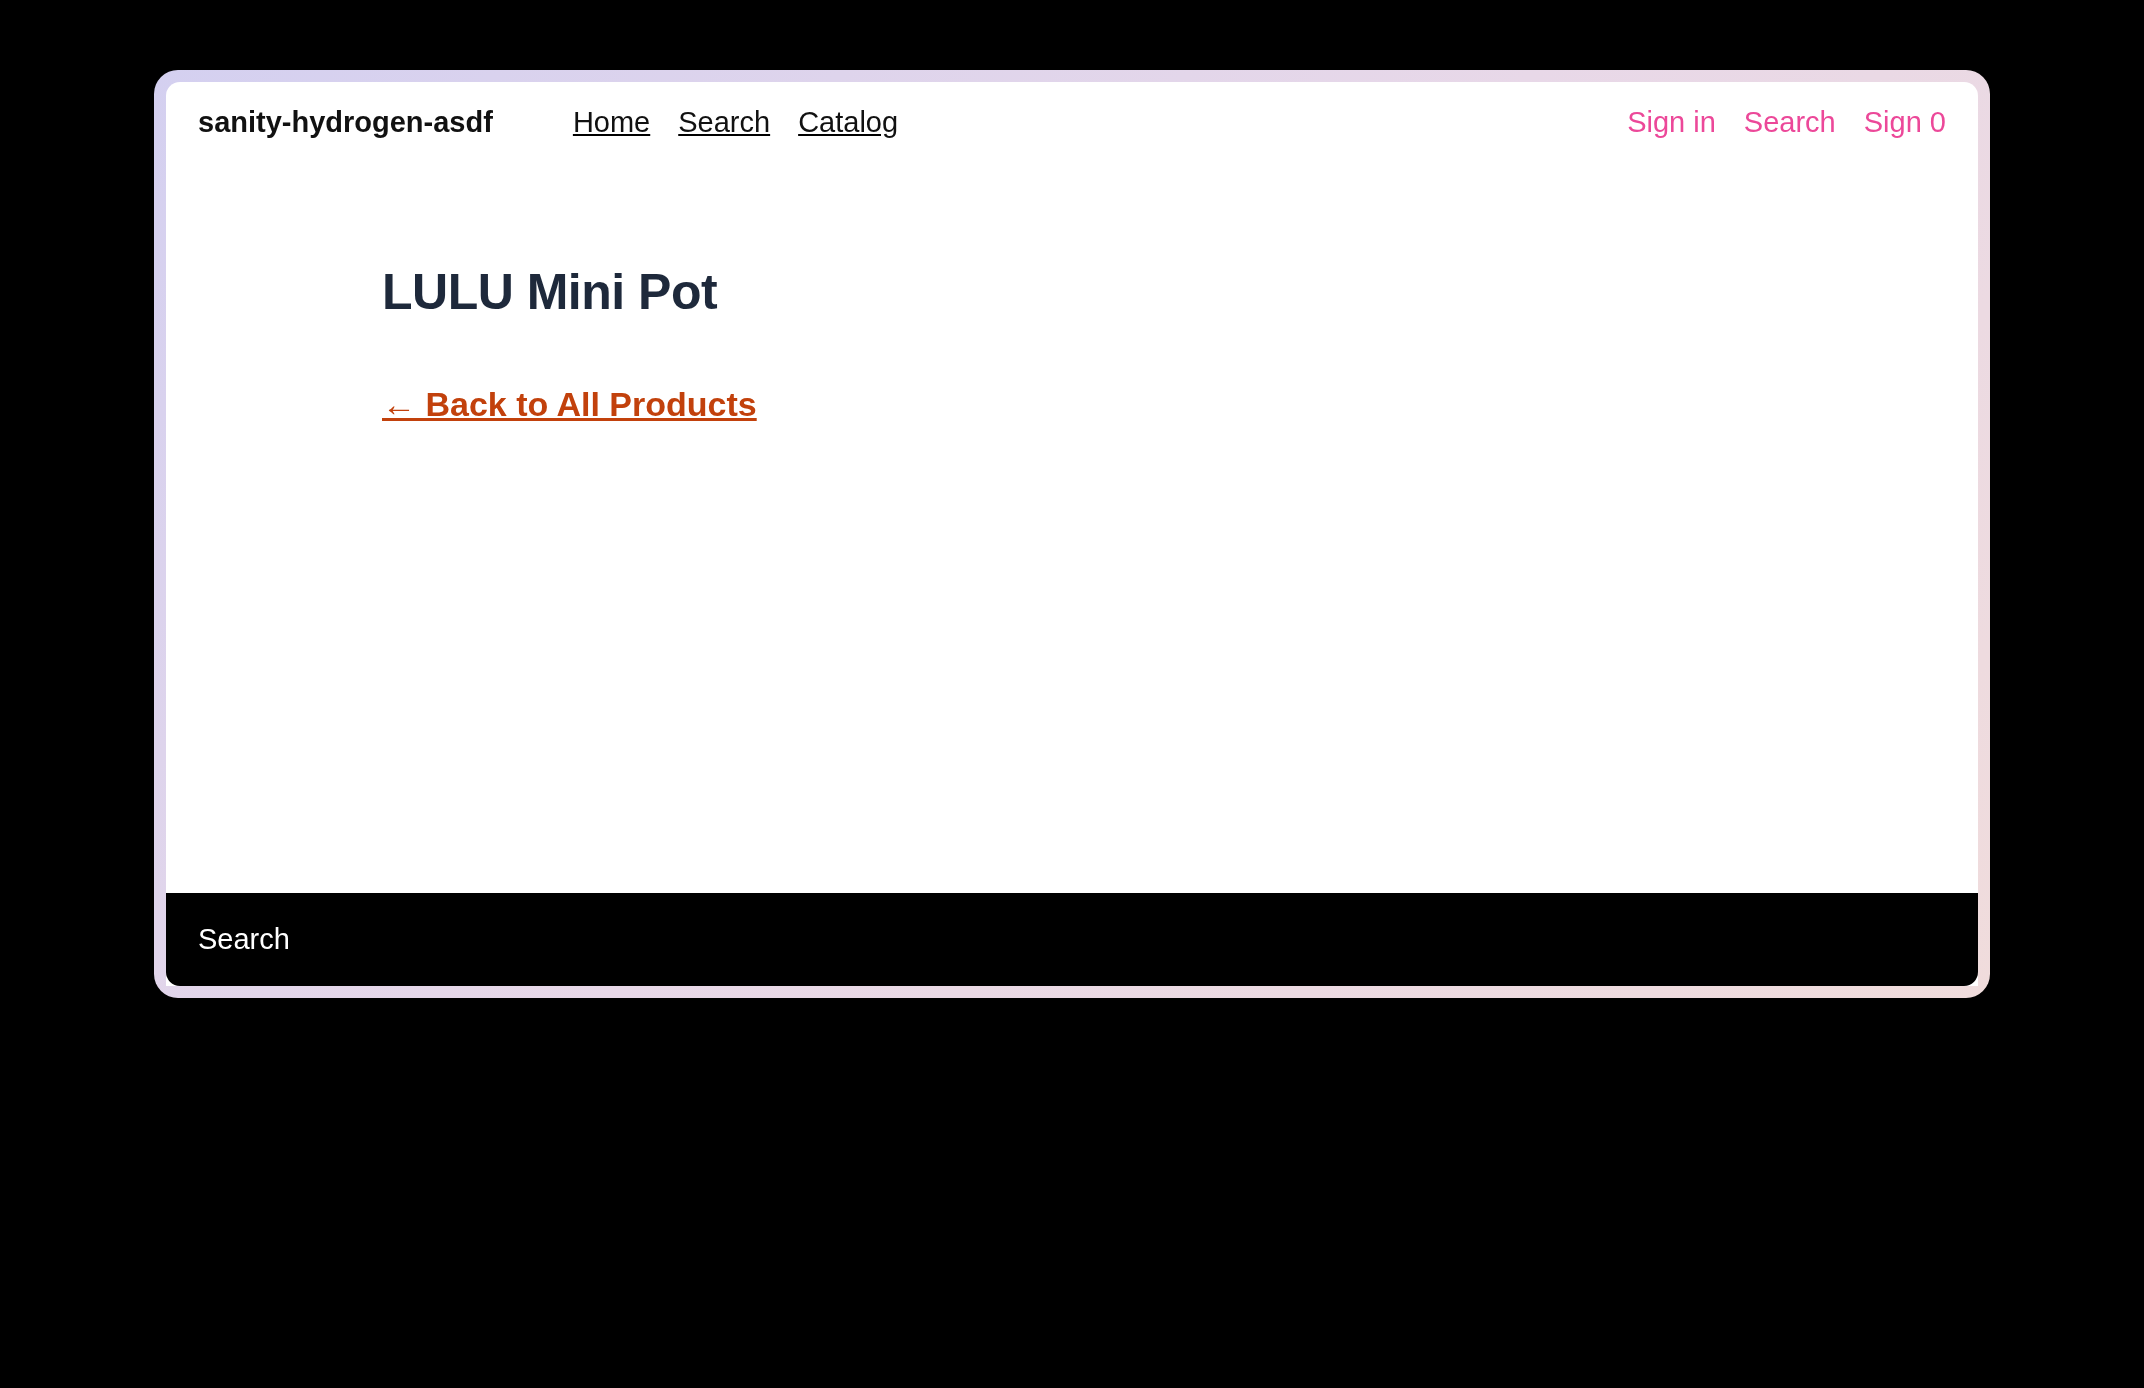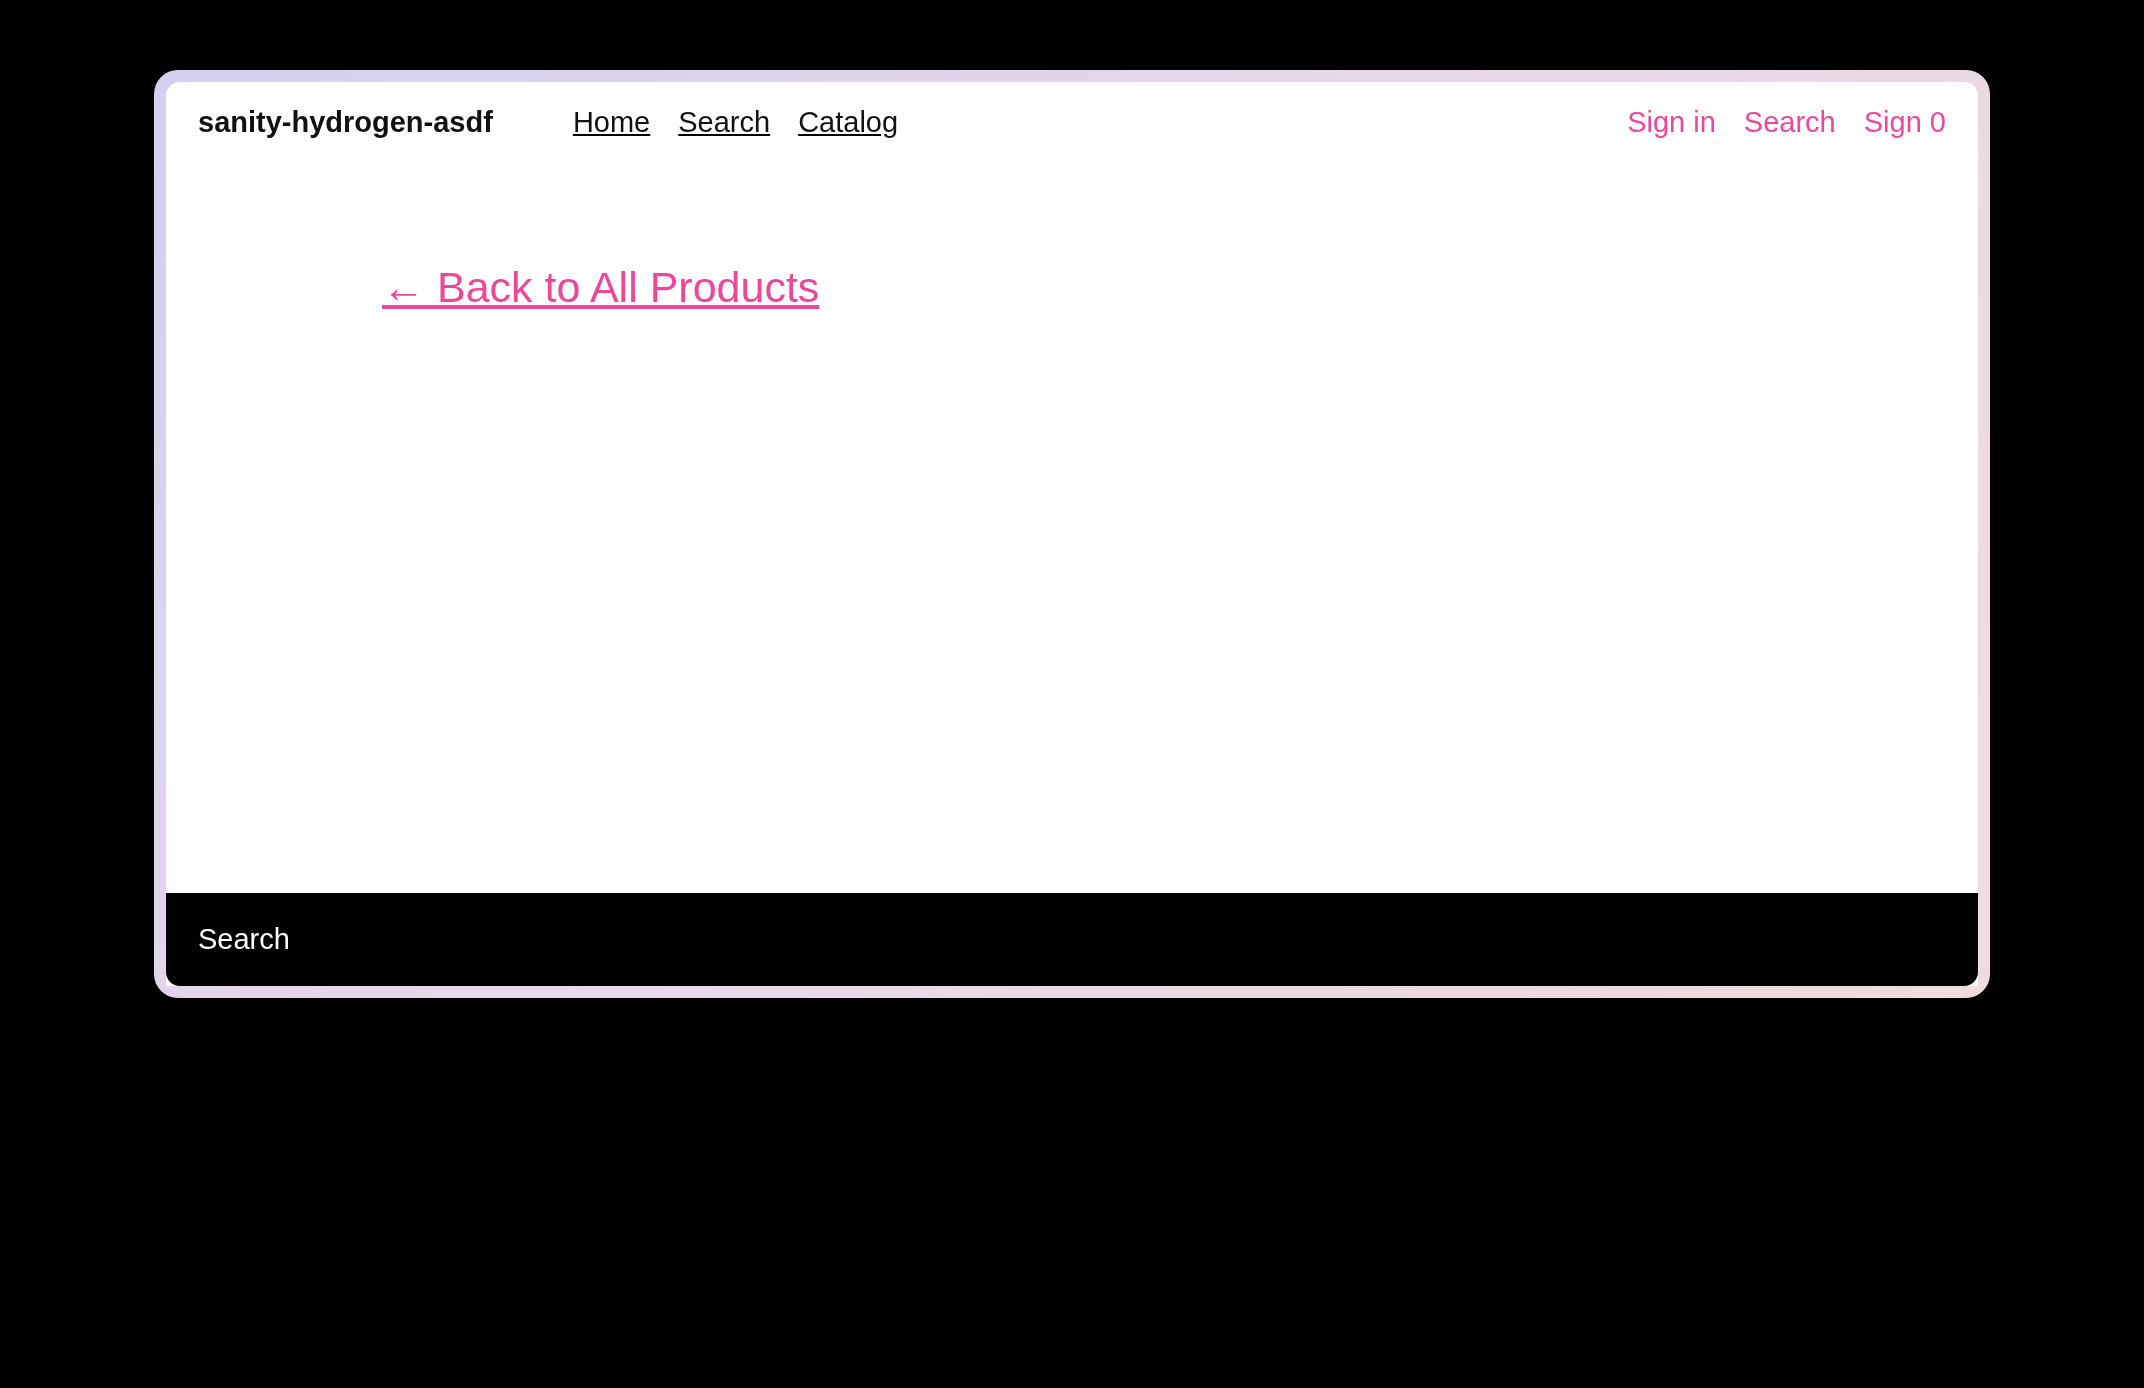--- a/index.html
+++ b/index.html
@@ -85,23 +85,23 @@
     
     .product-title {
       font-size: 50px;
       font-weight: 800;
       color: #1e293b;
       margin-bottom: 64px;
       letter-spacing: -0.5px;
     }
     
     .back-link {
-      font-size: 43px;
-      font-weight: 400;
-      color: #ec4899;
+      font-size: 34px;
+      font-weight: 700;
+      color: #c2410c;
       text-decoration: underline;
       cursor: pointer;
     }
     
     .footer {
       background: #000;
       padding: 30px 32px;
       border-radius: 0 0 14px 14px;
     }
     
@@ -128,20 +128,21 @@
       </nav>
 
       <div class="header-right">
         <a>Sign in</a>
         <a>Search</a>
         <a><span>Sign </span><span>0</span></a>
       </div>
     </header>
 
     <main class="main-content">
+      <h1 class="product-title">LULU Mini Pot</h1>
       <a class="back-link">← Back to All Products</a>
     </main>
 
     <footer class="footer">
       <a>Search</a>
     </footer>
 
   </div>
 </div>
 

